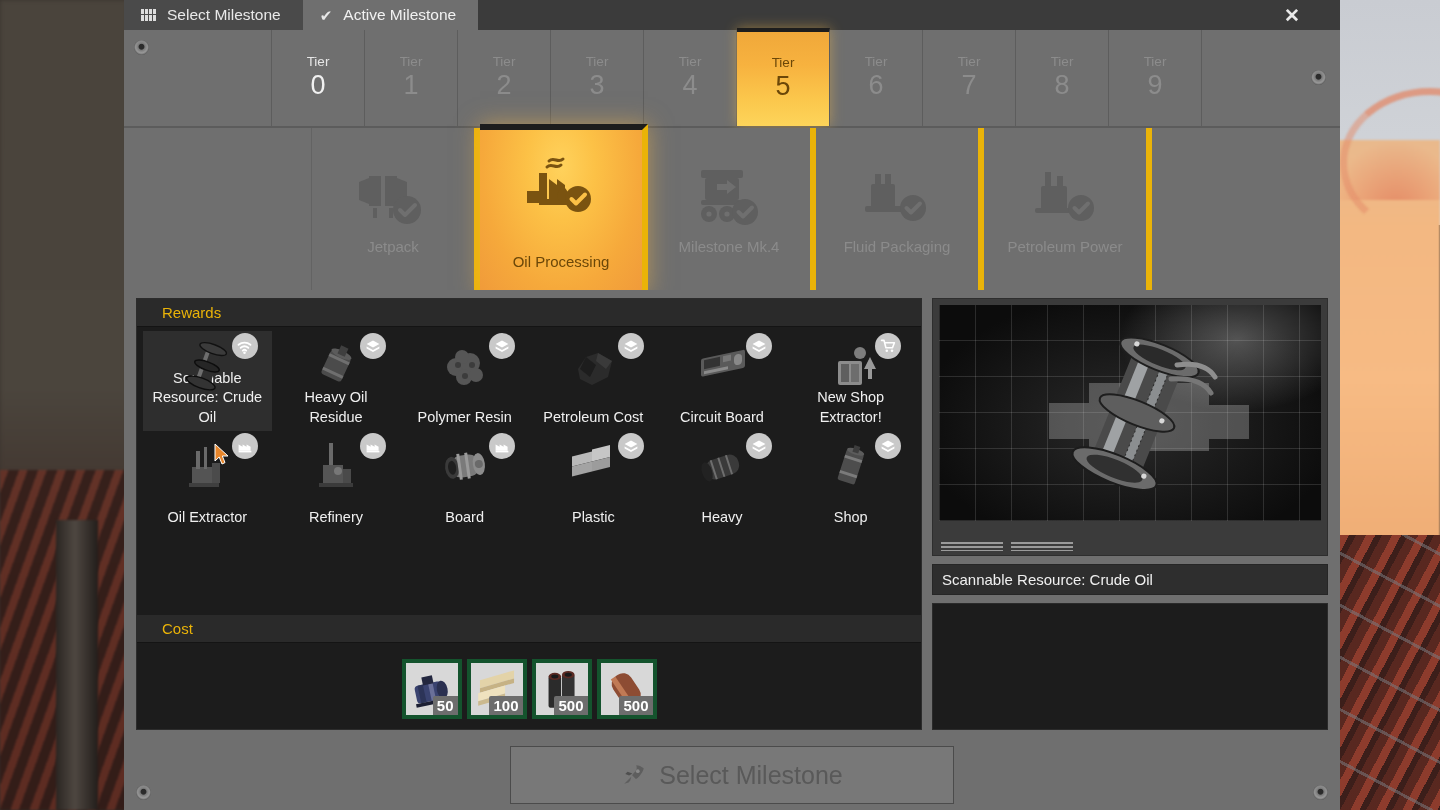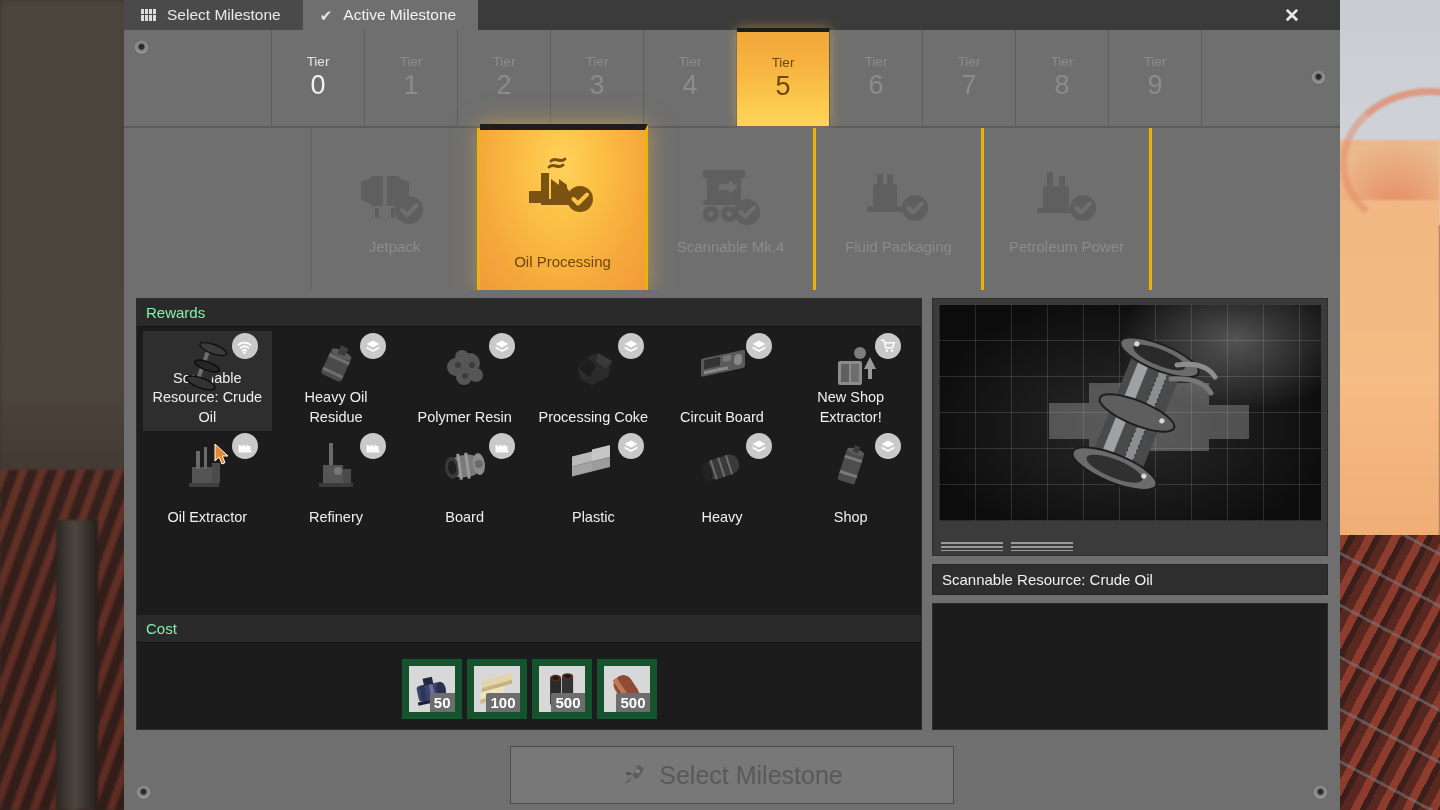--- a/index.html
+++ b/index.html
@@ -113,21 +113,21 @@
   .tier-tail { flex:1; }
 
   
   .msrow {
     position:absolute; left:0; top:128px; width:1216px; height:162px;
     background:#6f6f6f;
     display:flex;
   }
   .ms-pad { width:188px; border-right:1px solid #636363; }
   .ms {
-    width:168px; border-right:3px solid #eab308;
+    width:168px; border-right:6px solid #eab308;
     display:flex; flex-direction:column; align-items:center; justify-content:center;
     gap: 12px; cursor:pointer; position:relative;
   }
   .ms .mslabel { font-size:15px; color:#8b8b8b; }
   .ms.selected {
     background: radial-gradient(ellipse at 50% 22%, #ffd25c 0%, #fcc146 30%, #f6a93b 68%, #f09a3a 100%);
     border-top: 6px solid #1d1d1d;
     margin-top:-4px; height:170px;
     box-shadow: 0 0 22px rgba(250,185,70,.5);
     gap: 36px;
@@ -139,22 +139,22 @@
   
   .bodywrap {
     position:absolute; left:0; top:290px; width:1216px; height:450px;
     background:#6f6f6f; padding: 8px 10px 10px 12px;
     display:flex; gap: 10px;
   }
   .panelL { width: 786px; background:#1c1c1c; border:1px solid #2c2c2c; position:relative; }
   .panelR { width: 396px; display:flex; flex-direction:column; gap: 8px; }
 
   .sechdr {
-    background:#2a2a2a; color:#86efac; font-size:15px;
-    padding:5px 9px; border-bottom:1px solid #141414;
+    background:#2a2a2a; color:#eab308; font-size:15px;
+    padding:5px 25px; border-bottom:1px solid #141414;
   }
   .rewardgrid {
     display:grid; grid-template-columns: repeat(6, 1fr);
     padding: 4px 6px 0 6px;
   }
   .rwcell {
     height: 100px; position:relative; cursor:pointer;
     display:flex; flex-direction:column; align-items:center; justify-content:flex-end;
     padding-bottom: 4px;
   }
@@ -172,21 +172,21 @@
   .badge svg { display:block; }
 
   
   .costhdr { position:absolute; left:0; bottom:86px; width:100%; }
   .costrow {
     position:absolute; left:0; bottom:0; width:100%; height:80px;
     display:flex; align-items:center; justify-content:center; gap:5px;
   }
   .costcell {
     width:60px; height:60px; background:#d8d8d8; position:relative;
-    border:7px solid #14532d; cursor:pointer;
+    border:4px solid #14532d; cursor:pointer;
   }
   .costqty {
     position:absolute; right:0; bottom:0; background:#6d6d6d; color:#fff;
     font-size:15px; font-weight:700; padding:0 4px; line-height:19px;
     border-top-left-radius:2px;
   }
 
   
   .preview {
     background:#3b3b3b; border:1px solid #2e2e2e; height:258px;
@@ -366,21 +366,21 @@
             </g>
             <g fill="#5f5f5f">
               <circle cx="22" cy="50" r="8"></circle>
               <circle cx="40" cy="50" r="8"></circle>
             </g>
             <circle cx="22" cy="50" r="2.6" fill="#6f6f6f"></circle>
             <circle cx="40" cy="50" r="2.6" fill="#6f6f6f"></circle>
             <circle cx="58" cy="48" r="13" fill="#5f5f5f"></circle>
             <path d="M51.5 48l4.5 4.5L65 43.5" stroke="#6f6f6f" stroke-width="4" fill="none" stroke-linecap="round" stroke-linejoin="round"></path>
           </svg></div>
-        <div class="mslabel">Scannable Mk.4</div>
+        <div class="mslabel">Milestone Mk.4</div>
       </div>
       <div class="ms">
         <div class="ms-icon"><svg viewBox="0 0 84 62" width="84" height="62">
             <g fill="#5f5f5f">
               <rect x="16" y="20" width="24" height="26" rx="2"></rect>
               <rect x="20" y="10" width="6" height="12"></rect>
               <rect x="30" y="10" width="6" height="12"></rect>
               <rect x="10" y="42" width="40" height="6" rx="2"></rect>
             </g>
             <circle cx="58" cy="44" r="13" fill="#5f5f5f"></circle>
@@ -477,21 +477,21 @@
                   <path d="M24 18l10 8-6 12-10-8z" fill="#1d1d1d"></path>
                   <path d="M36 14l14 8-6 8-10-8z" fill="#3a3a3a"></path>
                 </g>
               </svg></div>
             <div class="badge">
               <svg width="16" height="16" viewBox="0 0 20 20">
                 <path d="M10 3l8 4.5-8 4.5-8-4.5z" fill="#fff"></path>
                 <path d="M2 10.5l8 4.5 8-4.5v2.5l-8 4.5-8-4.5z" fill="#fff"></path>
               </svg>
             </div>
-            <div class="rwname">Processing Coke</div>
+            <div class="rwname">Petroleum Cost</div>
           </div>
           <div class="rwcell">
             <div class="rwimg"><svg viewBox="0 0 62 54" width="62" height="54">
                 <g transform="skewY(-12)">
                   <rect x="10" y="22" width="44" height="18" rx="2" fill="#5a5a5a"></rect>
                   <rect x="13" y="24" width="16" height="9" fill="#333"></rect>
                   <rect x="32" y="24" width="8" height="6" fill="#777"></rect>
                   <rect x="43" y="25" width="8" height="11" rx="4" fill="#888"></rect>
                   <rect x="13" y="35" width="24" height="3" fill="#8a8a8a"></rect>
                 </g>

